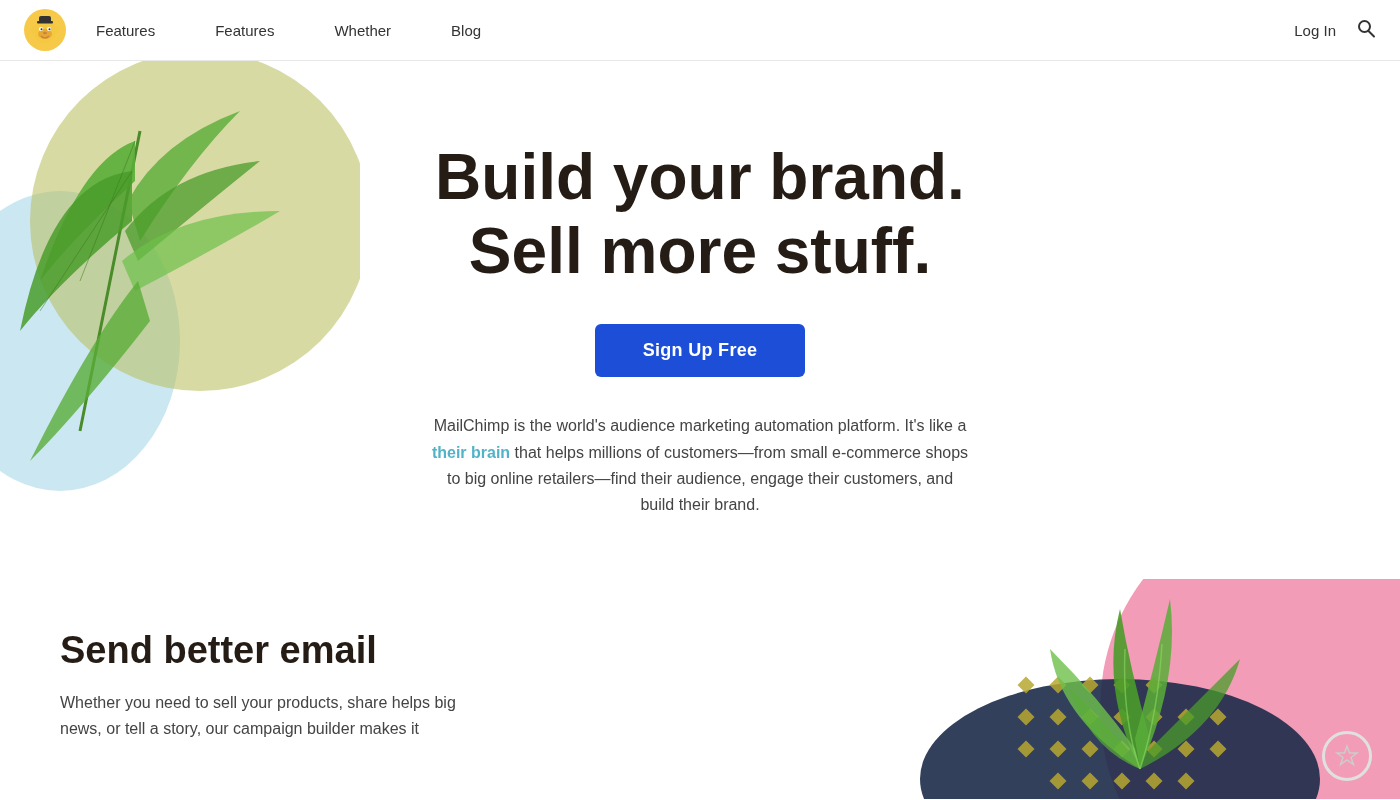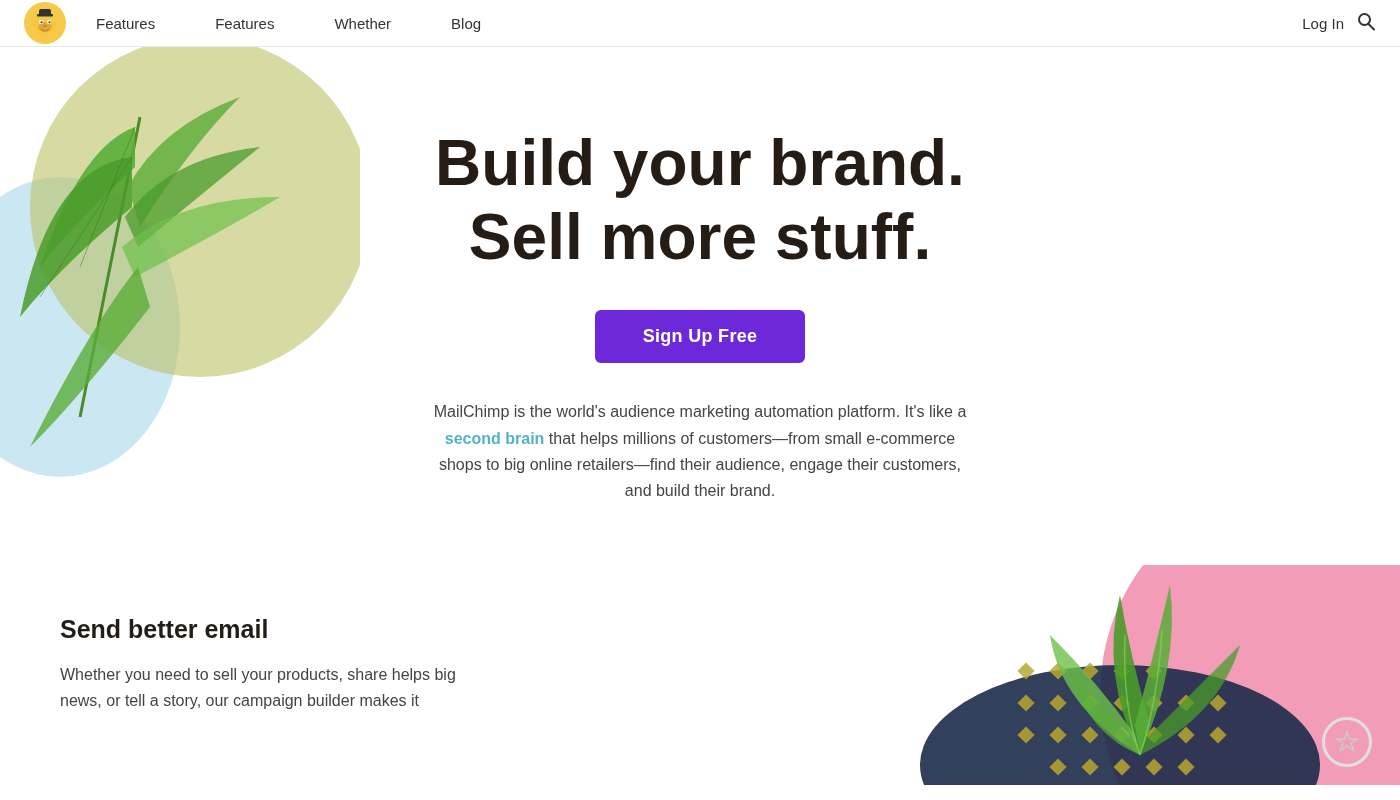--- a/index.html
+++ b/index.html
@@ -2,21 +2,21 @@
 <html><head>
   <meta charset="utf-8">
   <style>
     * { margin: 0; padding: 0; box-sizing: border-box; }
     body { font-family: 'Helvetica Neue', Arial, sans-serif; background: #fff; overflow-x: hidden; width: 1400px; height: 800px; position: relative; }
 
     
     .navbar {
       display: flex;
       align-items: center;
-      height: 47px;
+      height: 61px;
       border-bottom: 1px solid #e8e8e8;
       padding: 8px 24px;
       position: relative;
       z-index: 10;
       background: #fff;
     }
     .navbar-links {
       display: flex;
       align-items: center;
       gap: 0;
@@ -29,21 +29,21 @@
       font-weight: 500;
       cursor: pointer;
       height: 57px;
       display: flex;
       align-items: center;
       text-decoration: none;
     }
     .navbar-right {
       display: flex;
       align-items: center;
-      gap: 12px;
+      gap: 20px;
     }
     .navbar-login {
       font-size: 15px;
       font-weight: 500;
       color: #333;
       cursor: pointer;
       text-decoration: none;
     }
     .navbar-search {
       cursor: pointer;
@@ -60,21 +60,21 @@
     }
     .hero-title {
       font-size: 64px;
       font-weight: 800;
       color: #241c15;
       line-height: 1.15;
       margin-bottom: 36px;
     }
     .hero-cta {
       display: inline-block;
-      background: #6d28d9;
+      background: #1d4ed8;
       color: #fff;
       font-size: 18px;
       font-weight: 700;
       padding: 16px 48px;
       border-radius: 6px;
       border: none;
       cursor: pointer;
       margin-bottom: 36px;
       letter-spacing: 0.3px;
     }
@@ -112,21 +112,21 @@
       align-items: flex-start;
       padding: 40px 60px 0 60px;
       overflow: hidden;
       min-height: 220px;
     }
     .bottom-text {
       max-width: 420px;
       padding-top: 10px;
     }
     .bottom-title {
-      font-size: 25px;
+      font-size: 38px;
       font-weight: 800;
       color: #241c15;
       margin-bottom: 18px;
     }
     .bottom-desc {
       font-size: 16px;
       color: #444;
       line-height: 1.65;
     }
 
@@ -240,21 +240,21 @@
   <div class="hero-content">
     <h1 class="hero-title">
       <span>Build your brand.</span><br>
       <span>Sell more stuff.</span>
     </h1>
 
     <button class="hero-cta">Sign Up Free</button>
 
     <p class="hero-description">
       <span>MailChimp is the world's audience marketing automation platform. It's like a</span>
-      <a class="link">second brain</a>
+      <a class="link">their brain</a>
       <span>that helps millions of customers—from small e-commerce shops to big online retailers—find their audience, engage their customers, and build their brand.</span>
     </p>
   </div>
 </section>
 
 <section class="bottom-section">
   <div class="bottom-text">
     <h2 class="bottom-title">Send better email</h2>
     <p class="bottom-desc">Whether you need to sell your products, share helps big news, or tell a story, our campaign builder makes it</p>
   </div>

